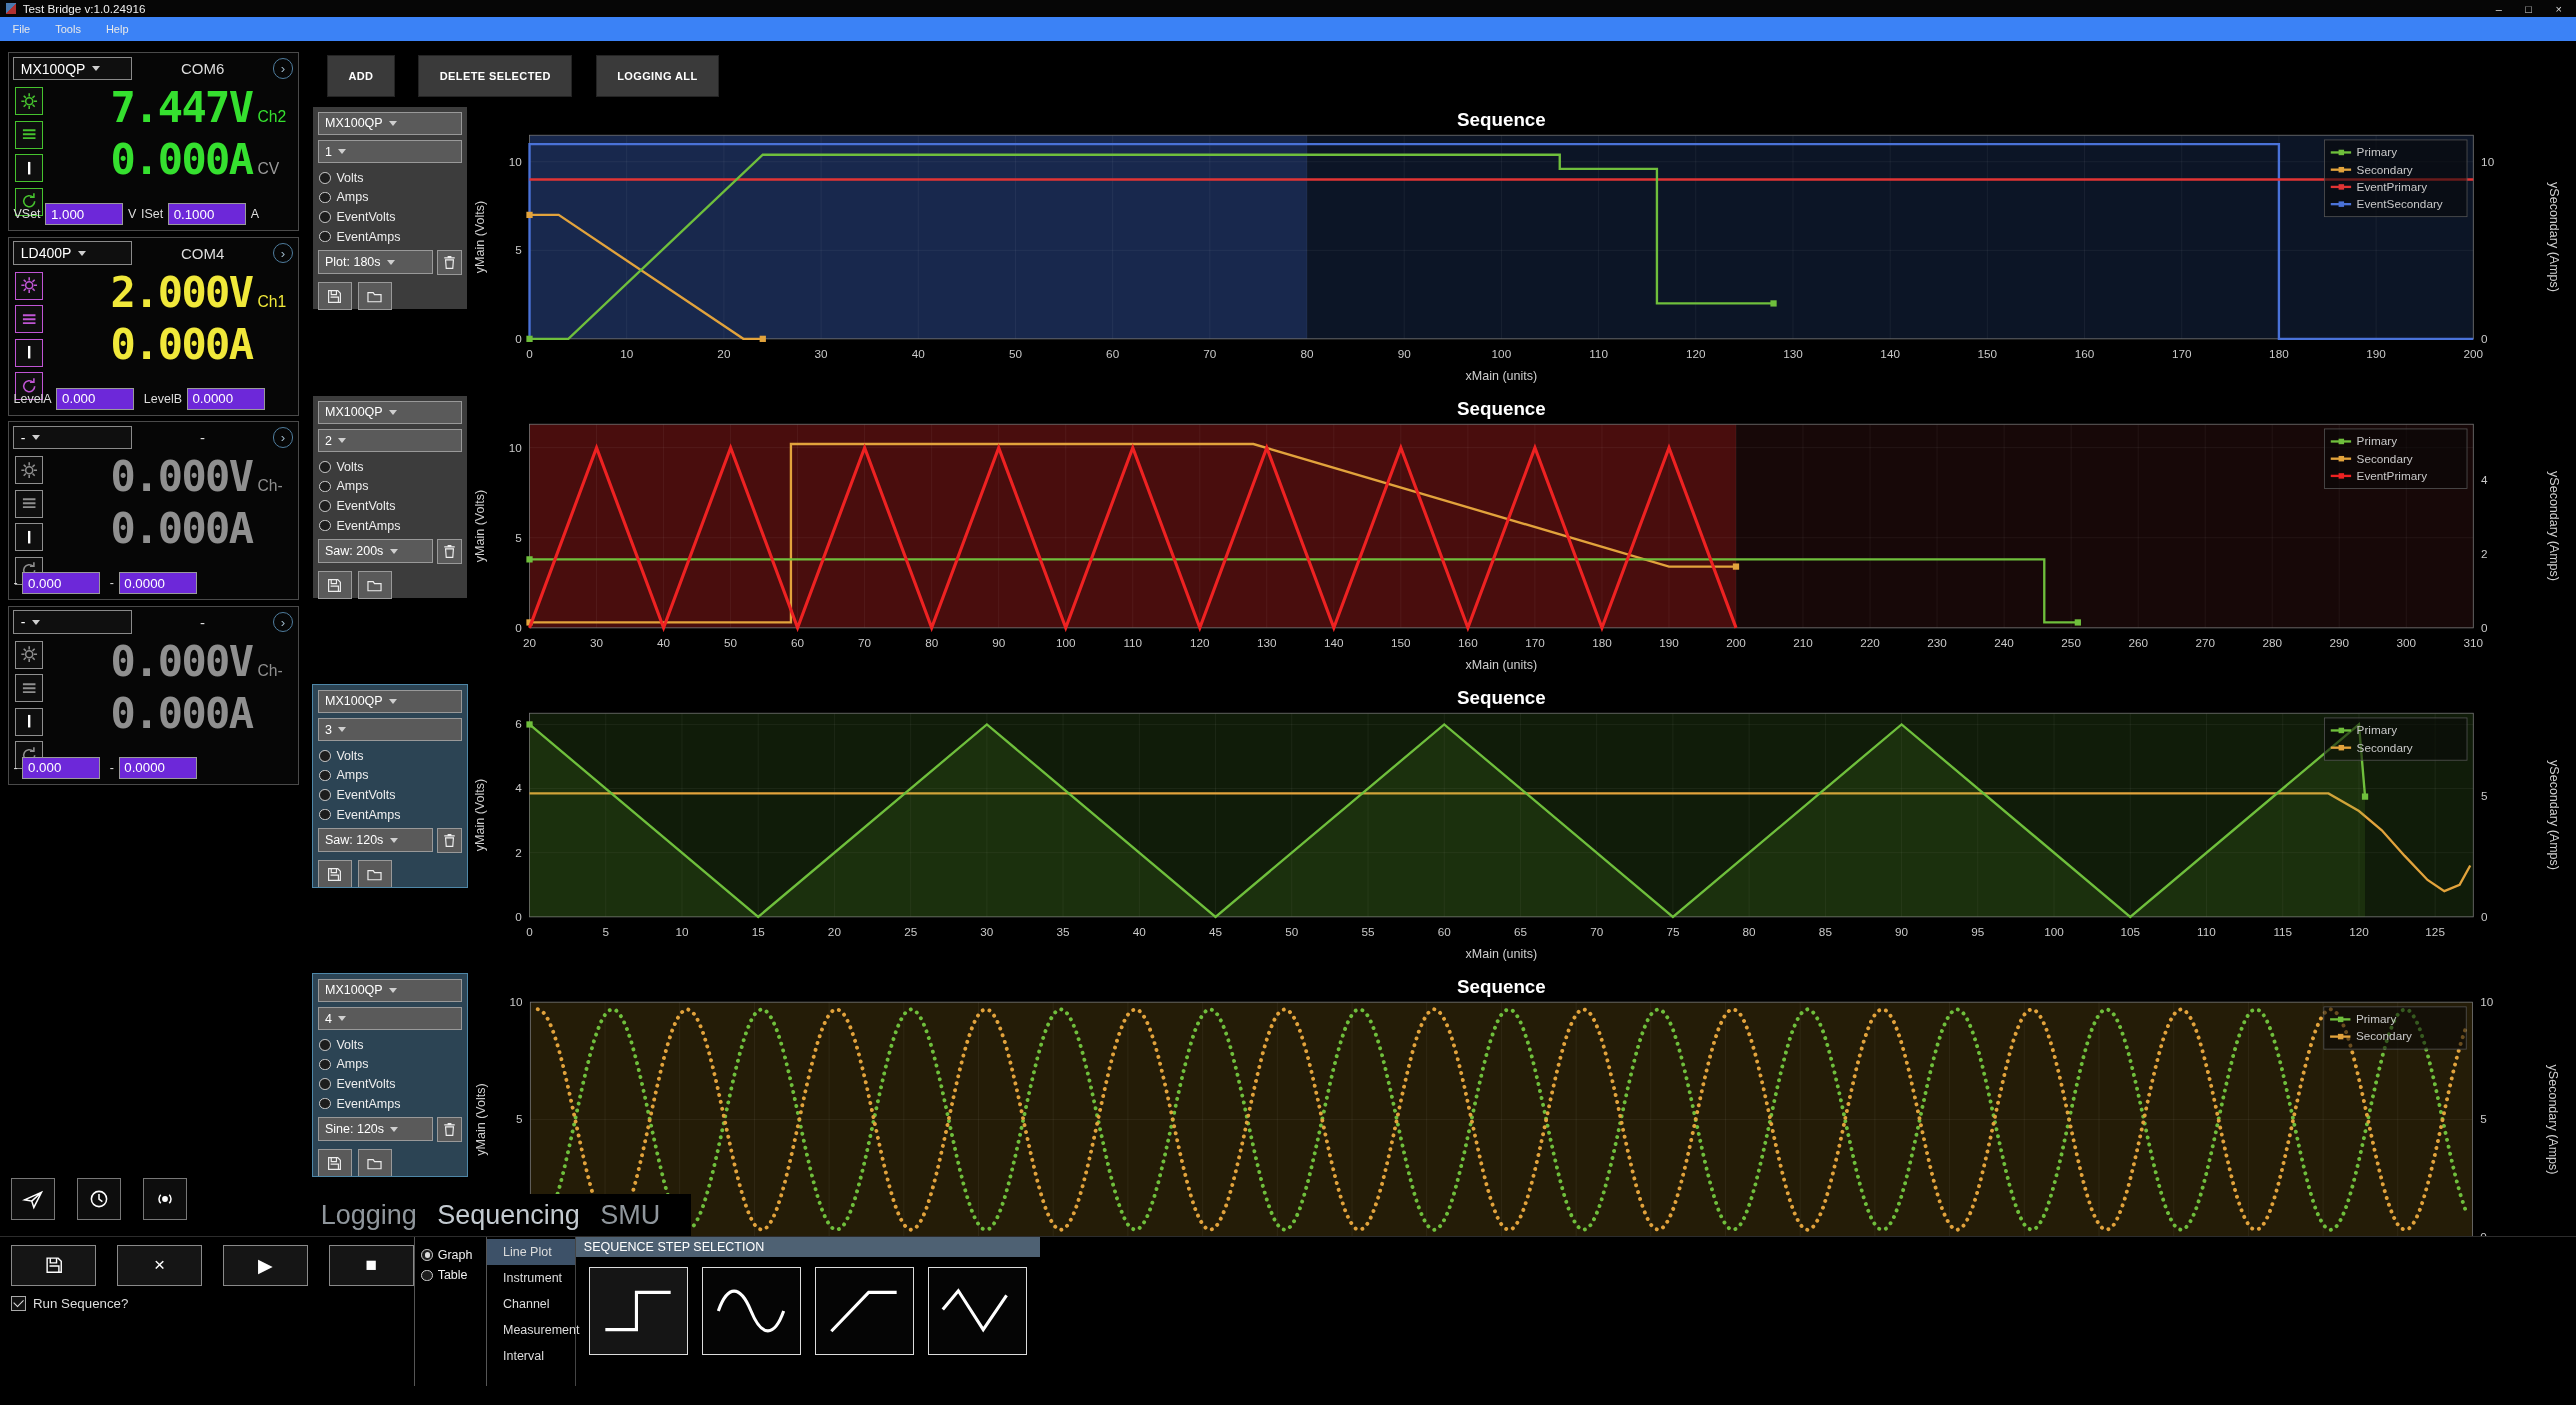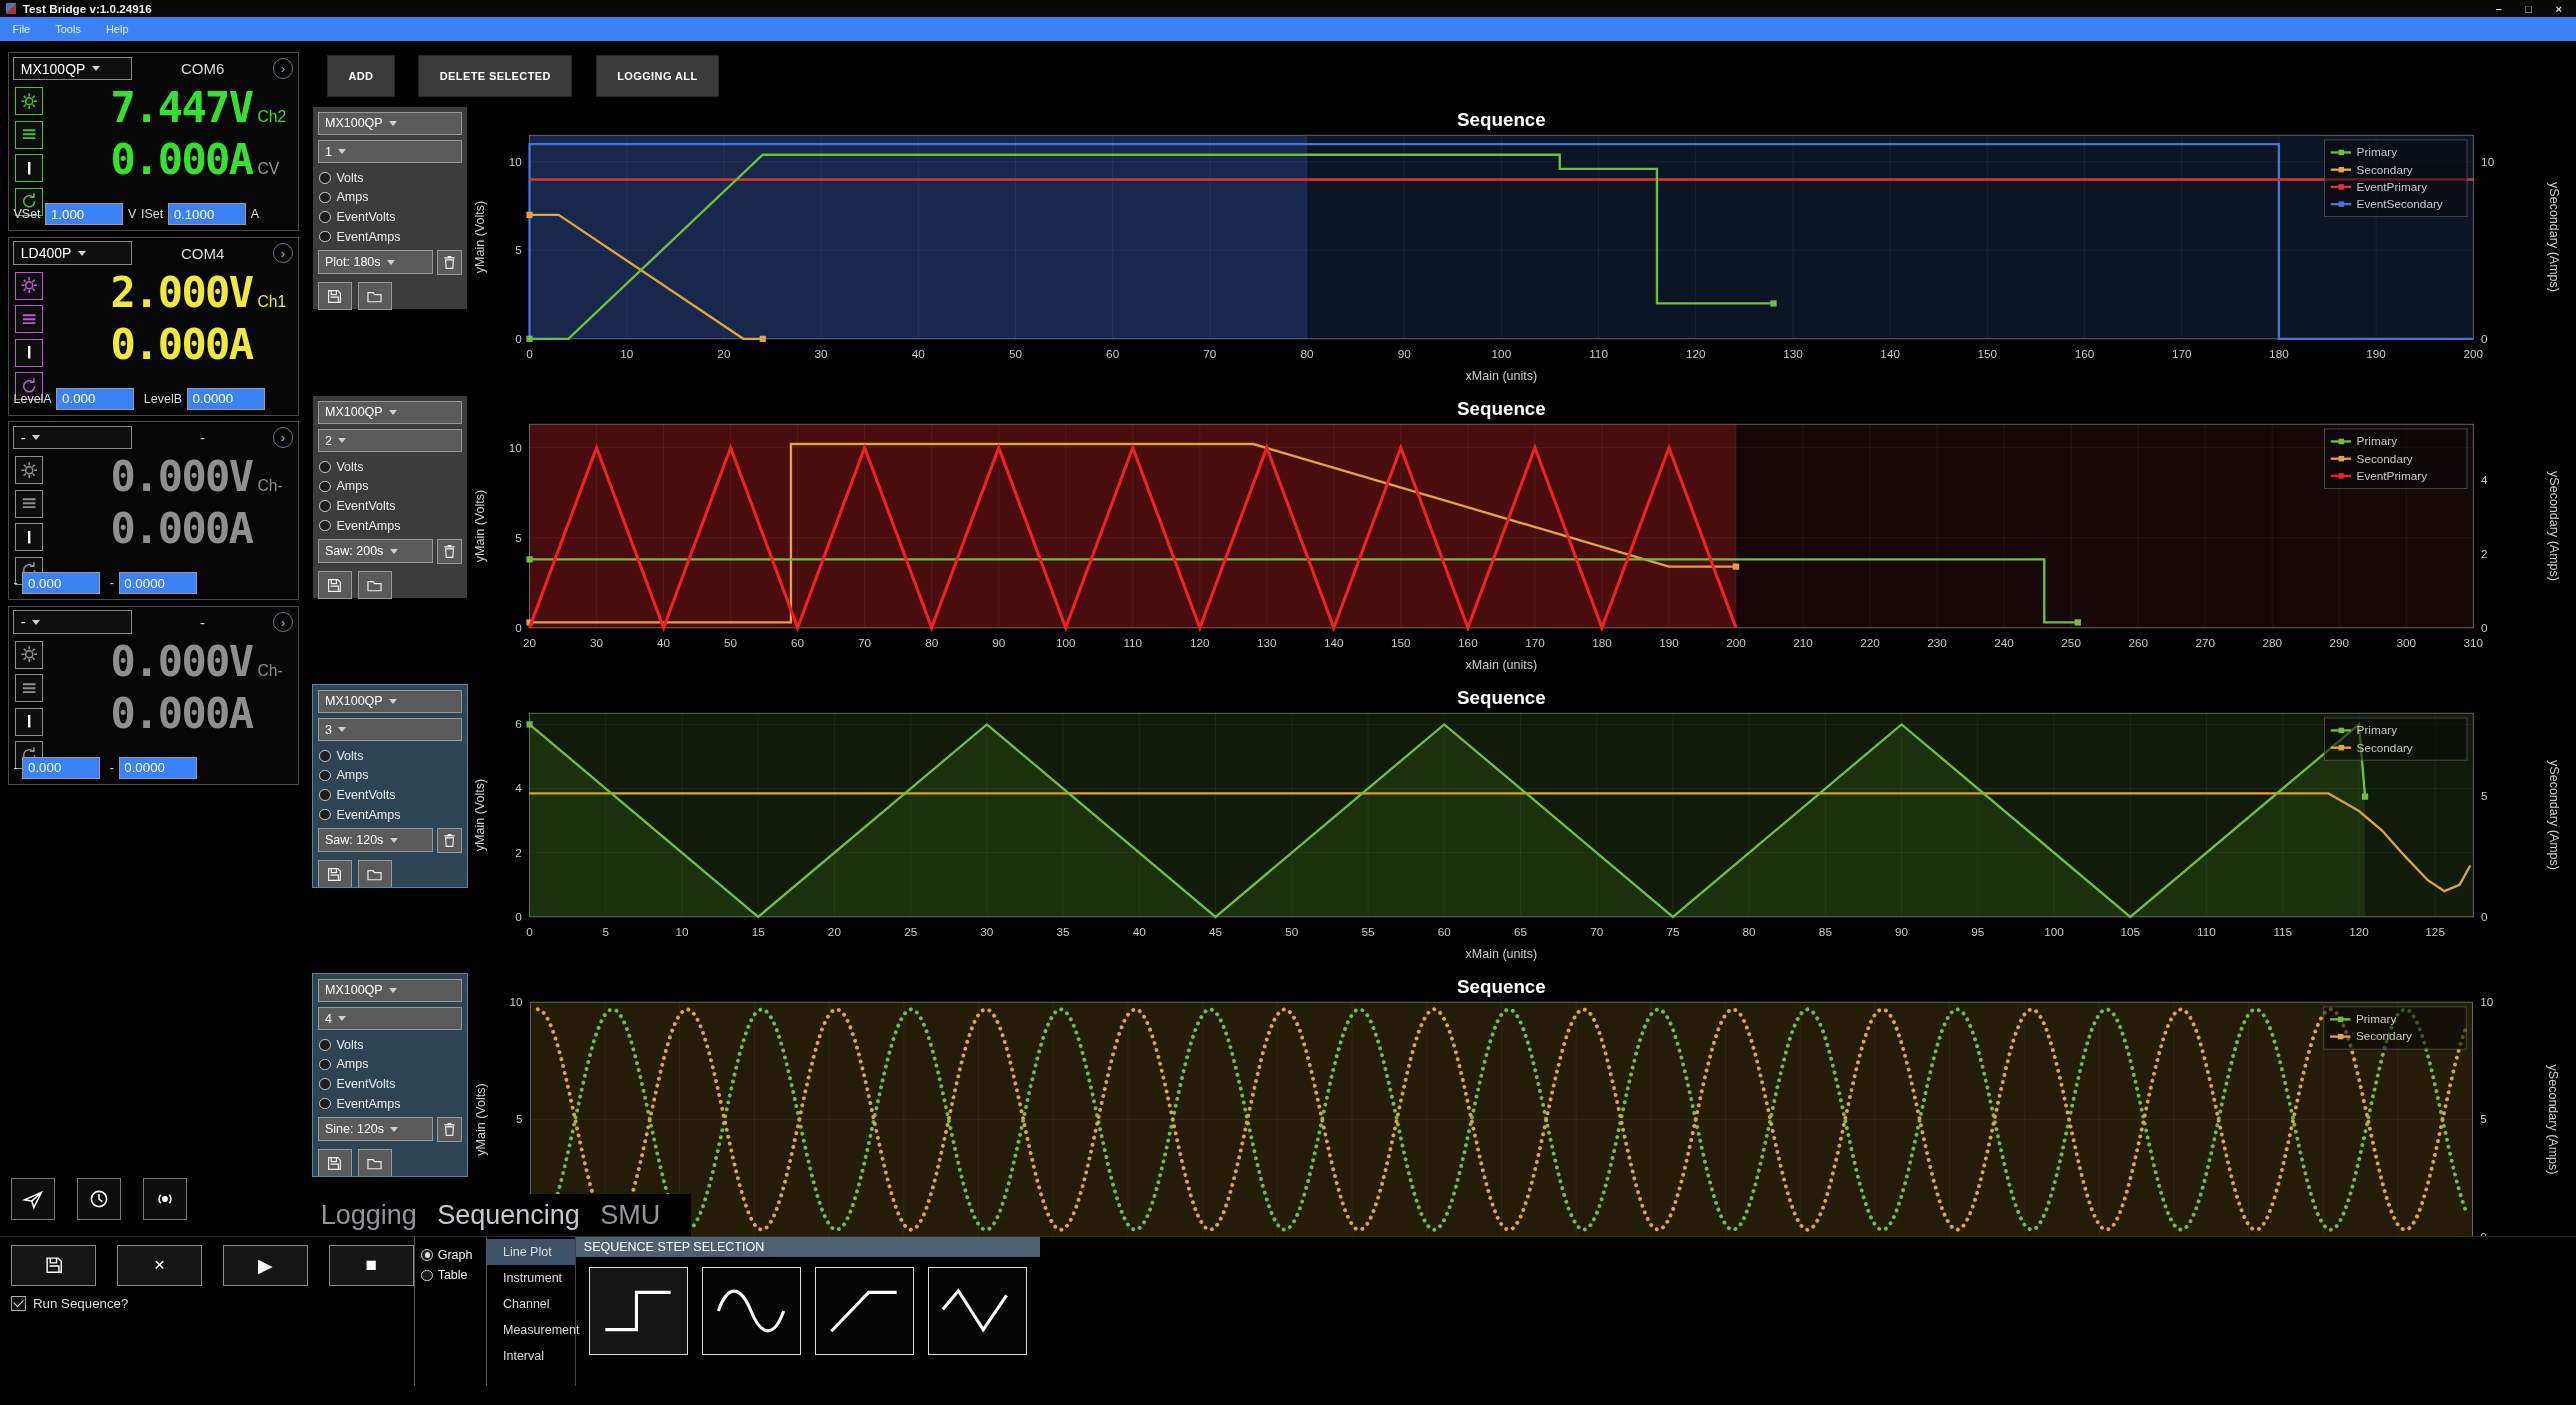--- a/index.html
+++ b/index.html
@@ -1,20 +1,20 @@
 <!DOCTYPE html>
 <html style="font-size:12.5px"><head>
 <meta charset="utf-8">
 <style>
   *{margin:0;padding:0;box-sizing:border-box;}
   html,body{width:2576px;height:1406px;background:#000;overflow:hidden;}
   body{font-family:"Liberation Sans",sans-serif;color:#eee;position:relative;}
 
   
-  .titlebar{height:17px;background:#060606;display:flex;align-items:center;padding:0 6.3px;font-size:11.7px;gap:6.3px;font-weight:bold;}
+  .titlebar{height:17px;background:#060606;display:flex;align-items:center;padding:0 6.3px;font-size:11.7px;gap:6.3px;}
   .appicon{width:10.2px;height:10.2px;background:linear-gradient(135deg,#4a7ab0 50%,#b03030 50%);flex:none;}
   .win-btns{margin-left:auto;display:flex;gap:23.5px;font-size:11px;color:#ddd;padding-right:7.8px;}
   .menubar{height:23.5px;background:#3b82f6;display:flex;align-items:center;font-size:11px;color:#e8e8e8;}
   .menubar span{padding:0 12.5px;cursor:default;}
 
   
   .left-col{position:absolute;left:7.8px;top:52px;width:291px;}
   .inst{height:179px;margin-bottom:5.5px;background:#060606;border:0.8px solid #4a4a4a;position:relative;}
   .inst-head{display:flex;align-items:center;padding:3.9px 4.7px 0 4.7px;gap:6.3px;}
   .combo{background:#4f4f4f;border:0.8px solid #8a8a8a;height:23.5px;display:flex;align-items:center;justify-content:flex-start;padding:0 6.3px;font-size:14px;color:#fff;}
@@ -23,21 +23,21 @@
   .port{flex:1;text-align:center;font-size:15px;color:#ddd;}
   .expander{width:20.4px;height:20.4px;border-radius:50%;border:0.8px solid #4f7d9e;color:#9fb8c8;display:flex;align-items:center;justify-content:center;font-size:13.3px;flex:none;}
   .icon-col{position:absolute;left:6.3px;top:34px;display:flex;flex-direction:column;gap:5.5px;}
   .icon-btn{width:28px;height:28px;border:0.8px solid currentColor;background:#0e0e0e;display:flex;align-items:center;justify-content:center;}
   .readouts{position:absolute;right:6.3px;top:30px;width:240px;}
   .vrow{display:flex;align-items:baseline;justify-content:flex-end;gap:5px;height:52px;}
   .bigval{font-family:"DejaVu Sans Mono",monospace;font-size:42px;font-weight:bold;letter-spacing:-1.6px;}
   .chtag{font-size:15.7px;width:34px;flex:none;}
   .chtag.grey{color:#9a9a9a;}
   .inst-fields{position:absolute;left:4.7px;right:4.7px;bottom:4.7px;display:flex;align-items:center;gap:4.7px;font-size:12.5px;color:#ddd;}
-  .finput{background:#3b82f6;border:0.8px solid #9a9a9a;color:#fff;font-size:13.3px;height:22px;width:78px;padding:0 4.7px;font-family:"Liberation Sans",sans-serif;}
+  .finput{background:#6d28d9;border:0.8px solid #9a9a9a;color:#fff;font-size:13.3px;height:22px;width:78px;padding:0 4.7px;font-family:"Liberation Sans",sans-serif;}
 
   .bottom-icons{position:absolute;left:11px;top:1178px;display:flex;gap:22px;}
   .tool-btn{width:44px;height:42px;background:#0d0d0d;border:0.8px solid #777;display:flex;align-items:center;justify-content:center;color:#fff;}
 
   
   .toolbar{position:absolute;left:327px;top:55px;display:flex;gap:23.5px;}
   .tb-btn{height:42px;padding:0 20.4px;background:#3a3a3a;border:0.8px solid #242424;color:#fff;font-size:11px;font-weight:bold;letter-spacing:0.4px;display:flex;align-items:center;}
 
   
   .rows{position:absolute;left:313px;top:107px;}

